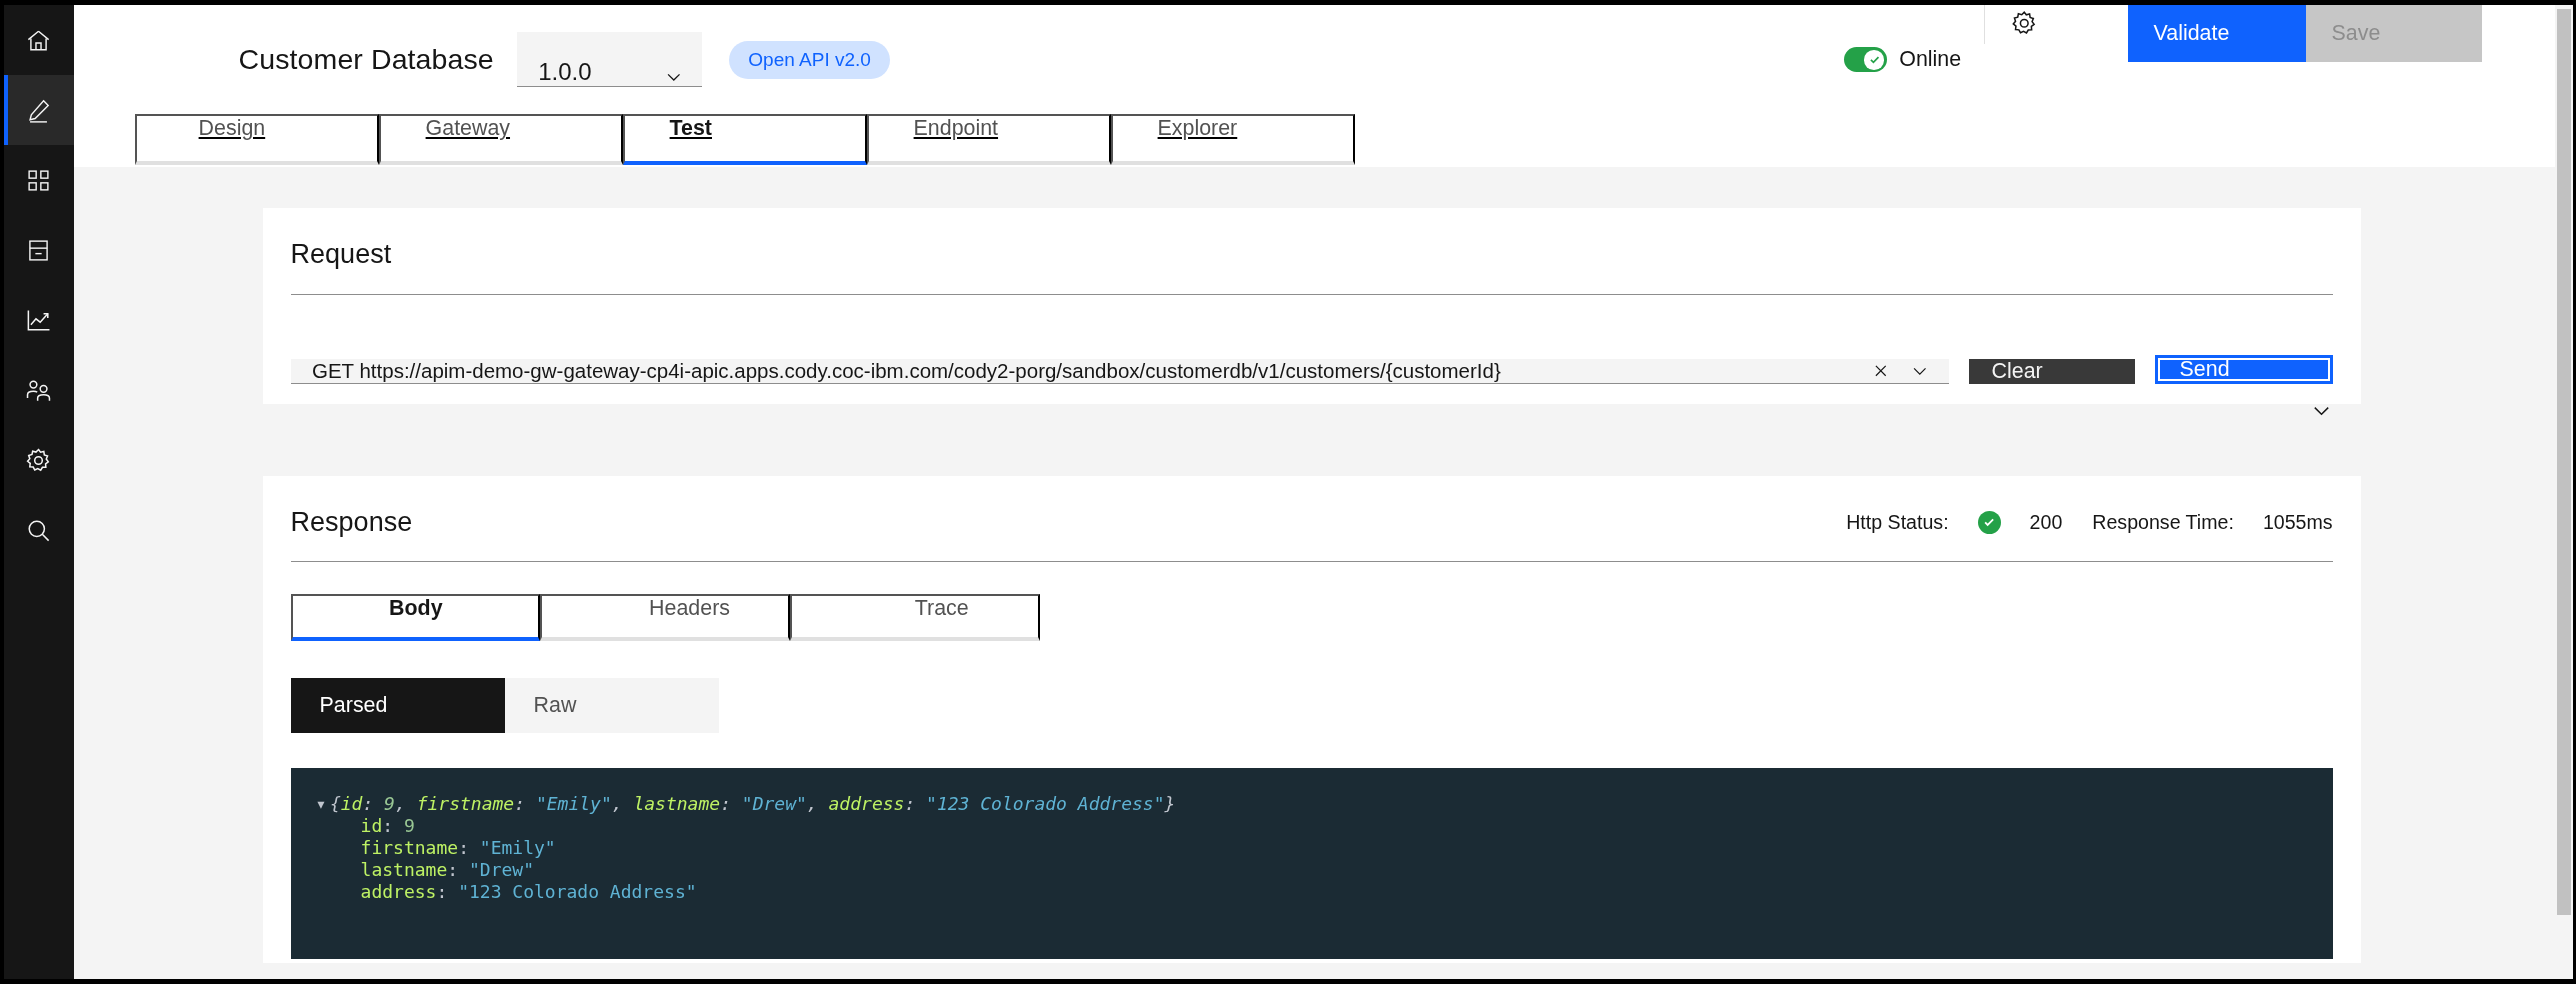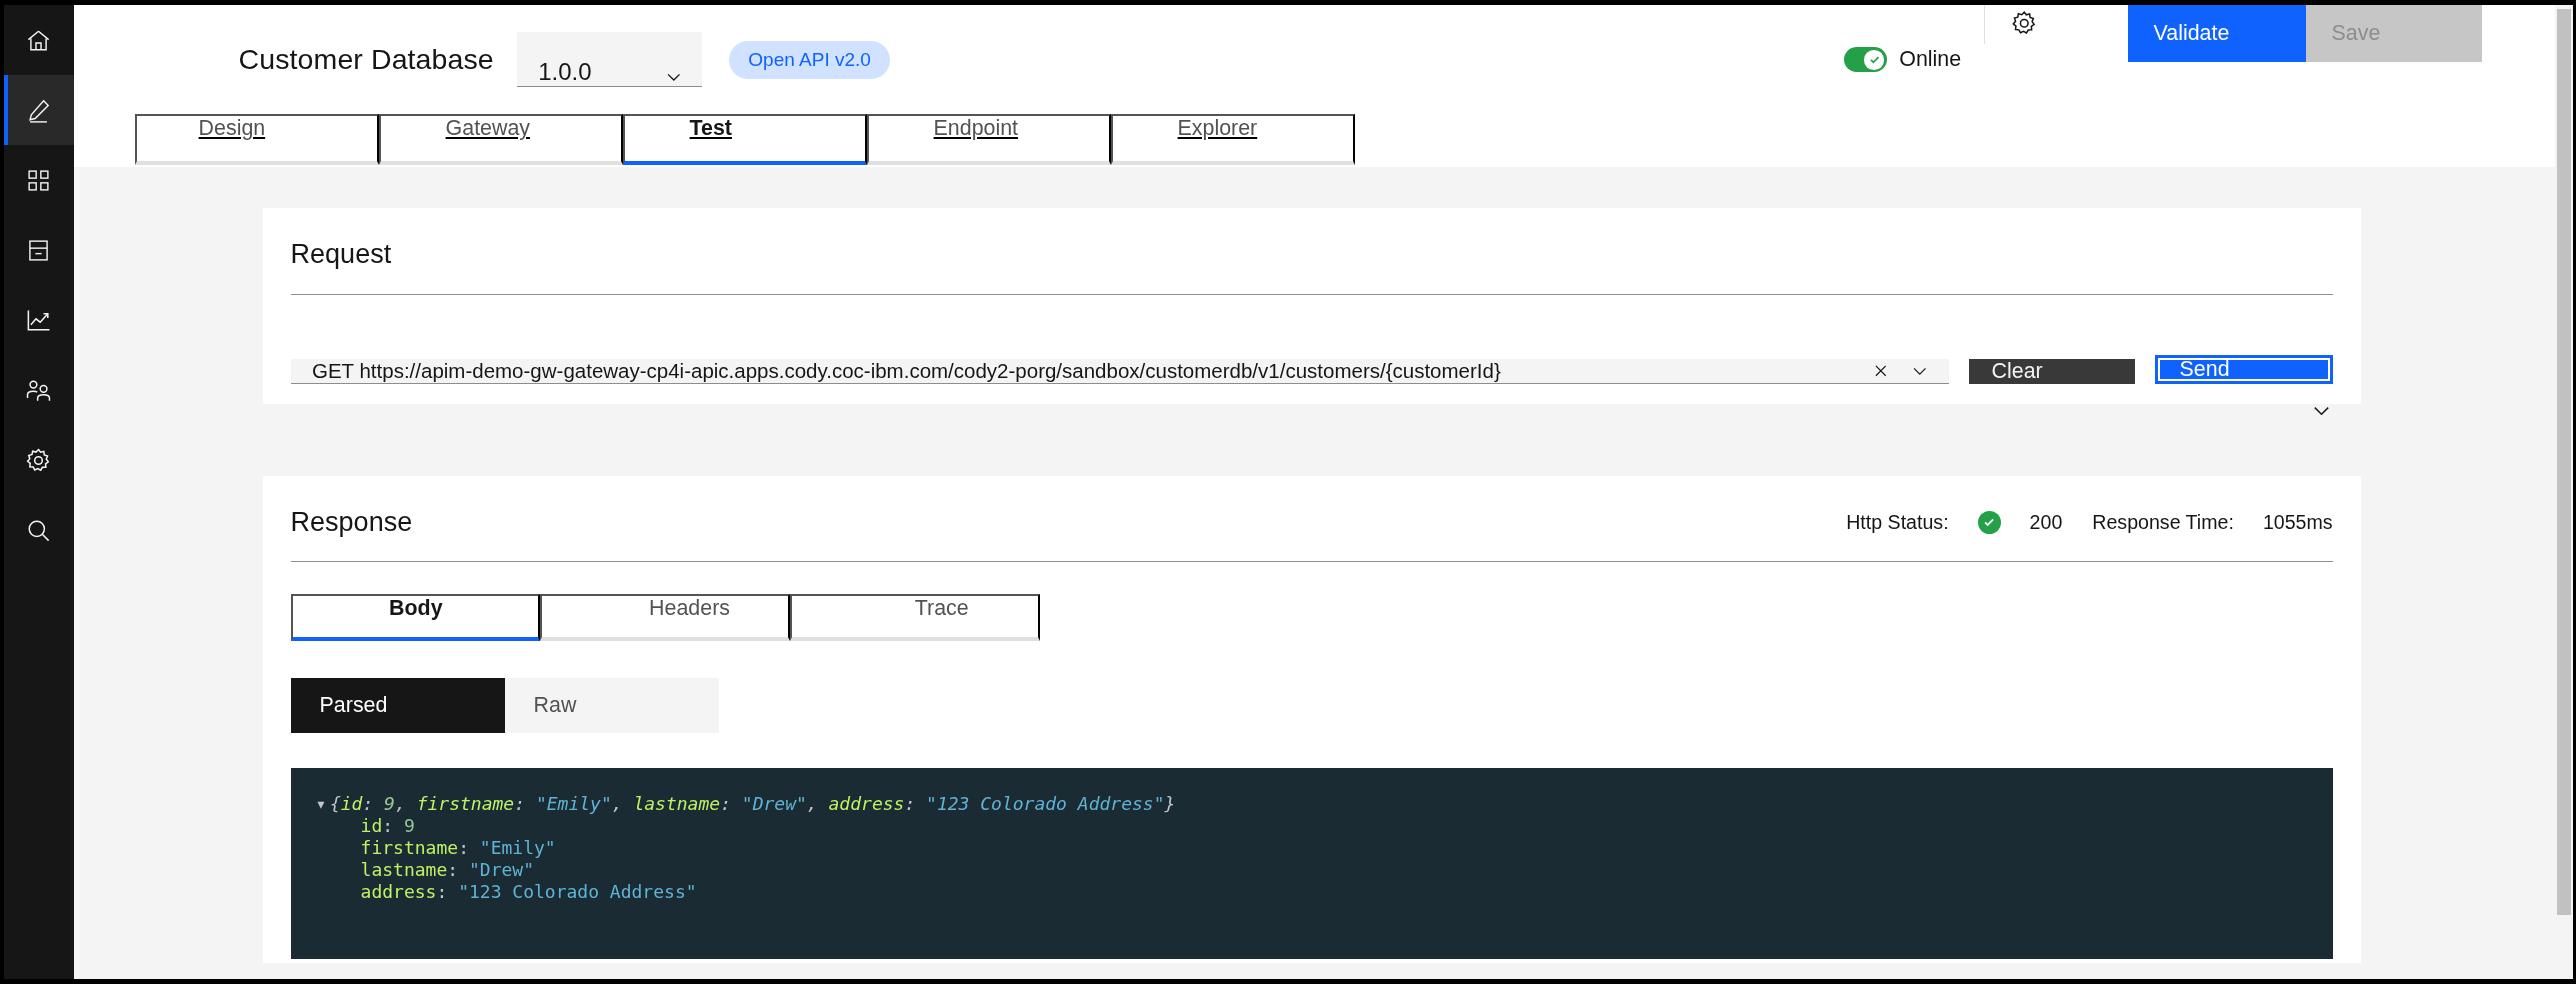--- a/index.html
+++ b/index.html
@@ -109,21 +109,21 @@
     position: absolute; left: 70px; top: 109px;
     width: 2481px; height: 54px;
     background: #ffffff;
     display: flex; align-items: flex-start;
     padding-left: 61px;
     text-decoration: underline;
   }
   .tab {
     width: 244px; height: 51px;
     display: flex; align-items: flex-start; justify-content: flex-start;
-    padding-left: 65px;
+    padding-left: 45px;
     font-size: 21.4px; color: #525252;
     border-bottom: 4.5px solid #e0e0e0;
     background: transparent; cursor: pointer;
     font-family: inherit;
   }
   .tab:first-child { padding-left: 62px; }
   .tab.active {
     color: #161616; font-weight: 700;
     border-bottom-color: #0f62fe;
   }

